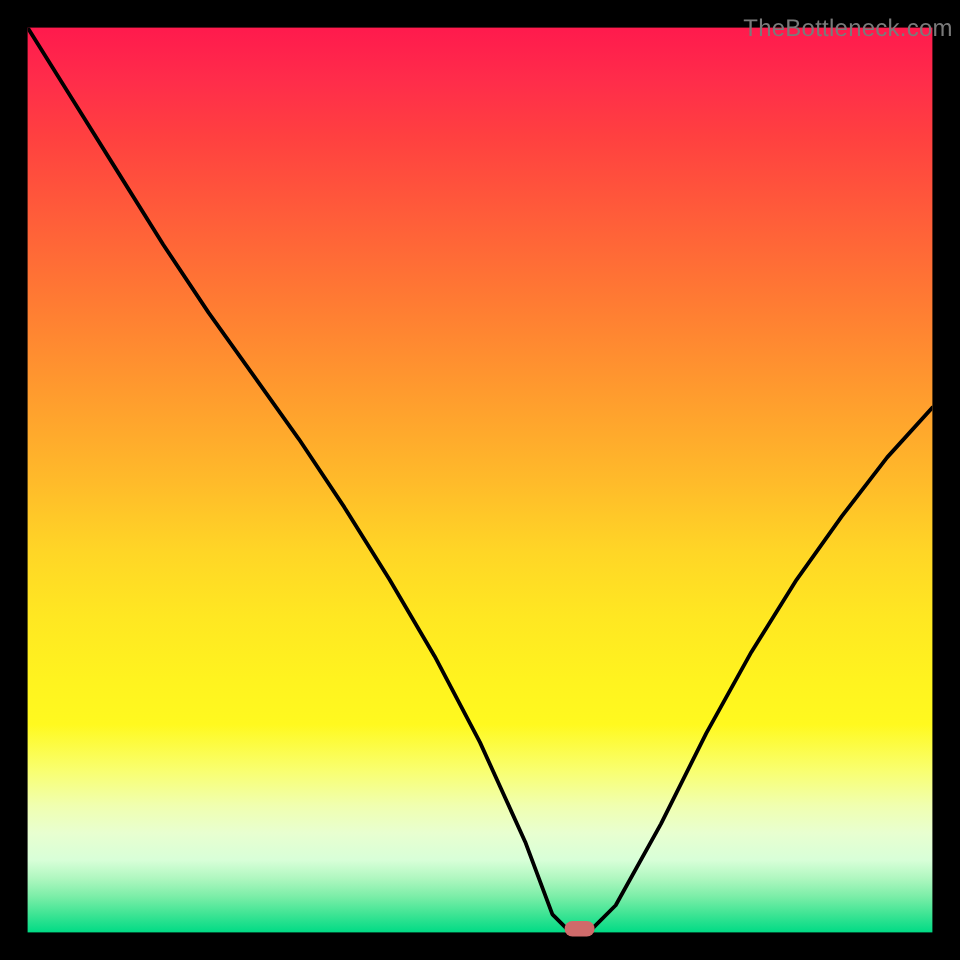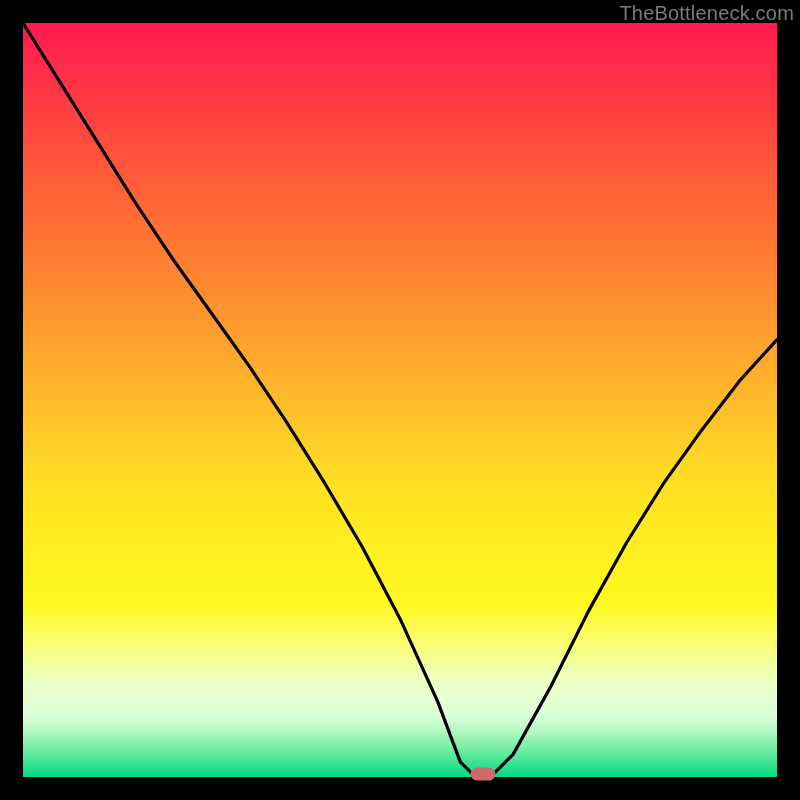--- a/index.html
+++ b/index.html
@@ -55,21 +55,21 @@
   .marker {
     position: absolute;
     width: 25px;
     height: 13px;
     background: #cf6a6a;
     border-radius: 7px;
     transform: translate(-50%, -50%);
   }
   .watermark {
     position: absolute;
-    top: 2px;
+    top: 13px;
     right: 6px;
     color: #7a7a7a;
     font-size: 20px;
     font-weight: 500;
     letter-spacing: 0.2px;
     user-select: none;
   }
 </style>
 </head>
 <body>

